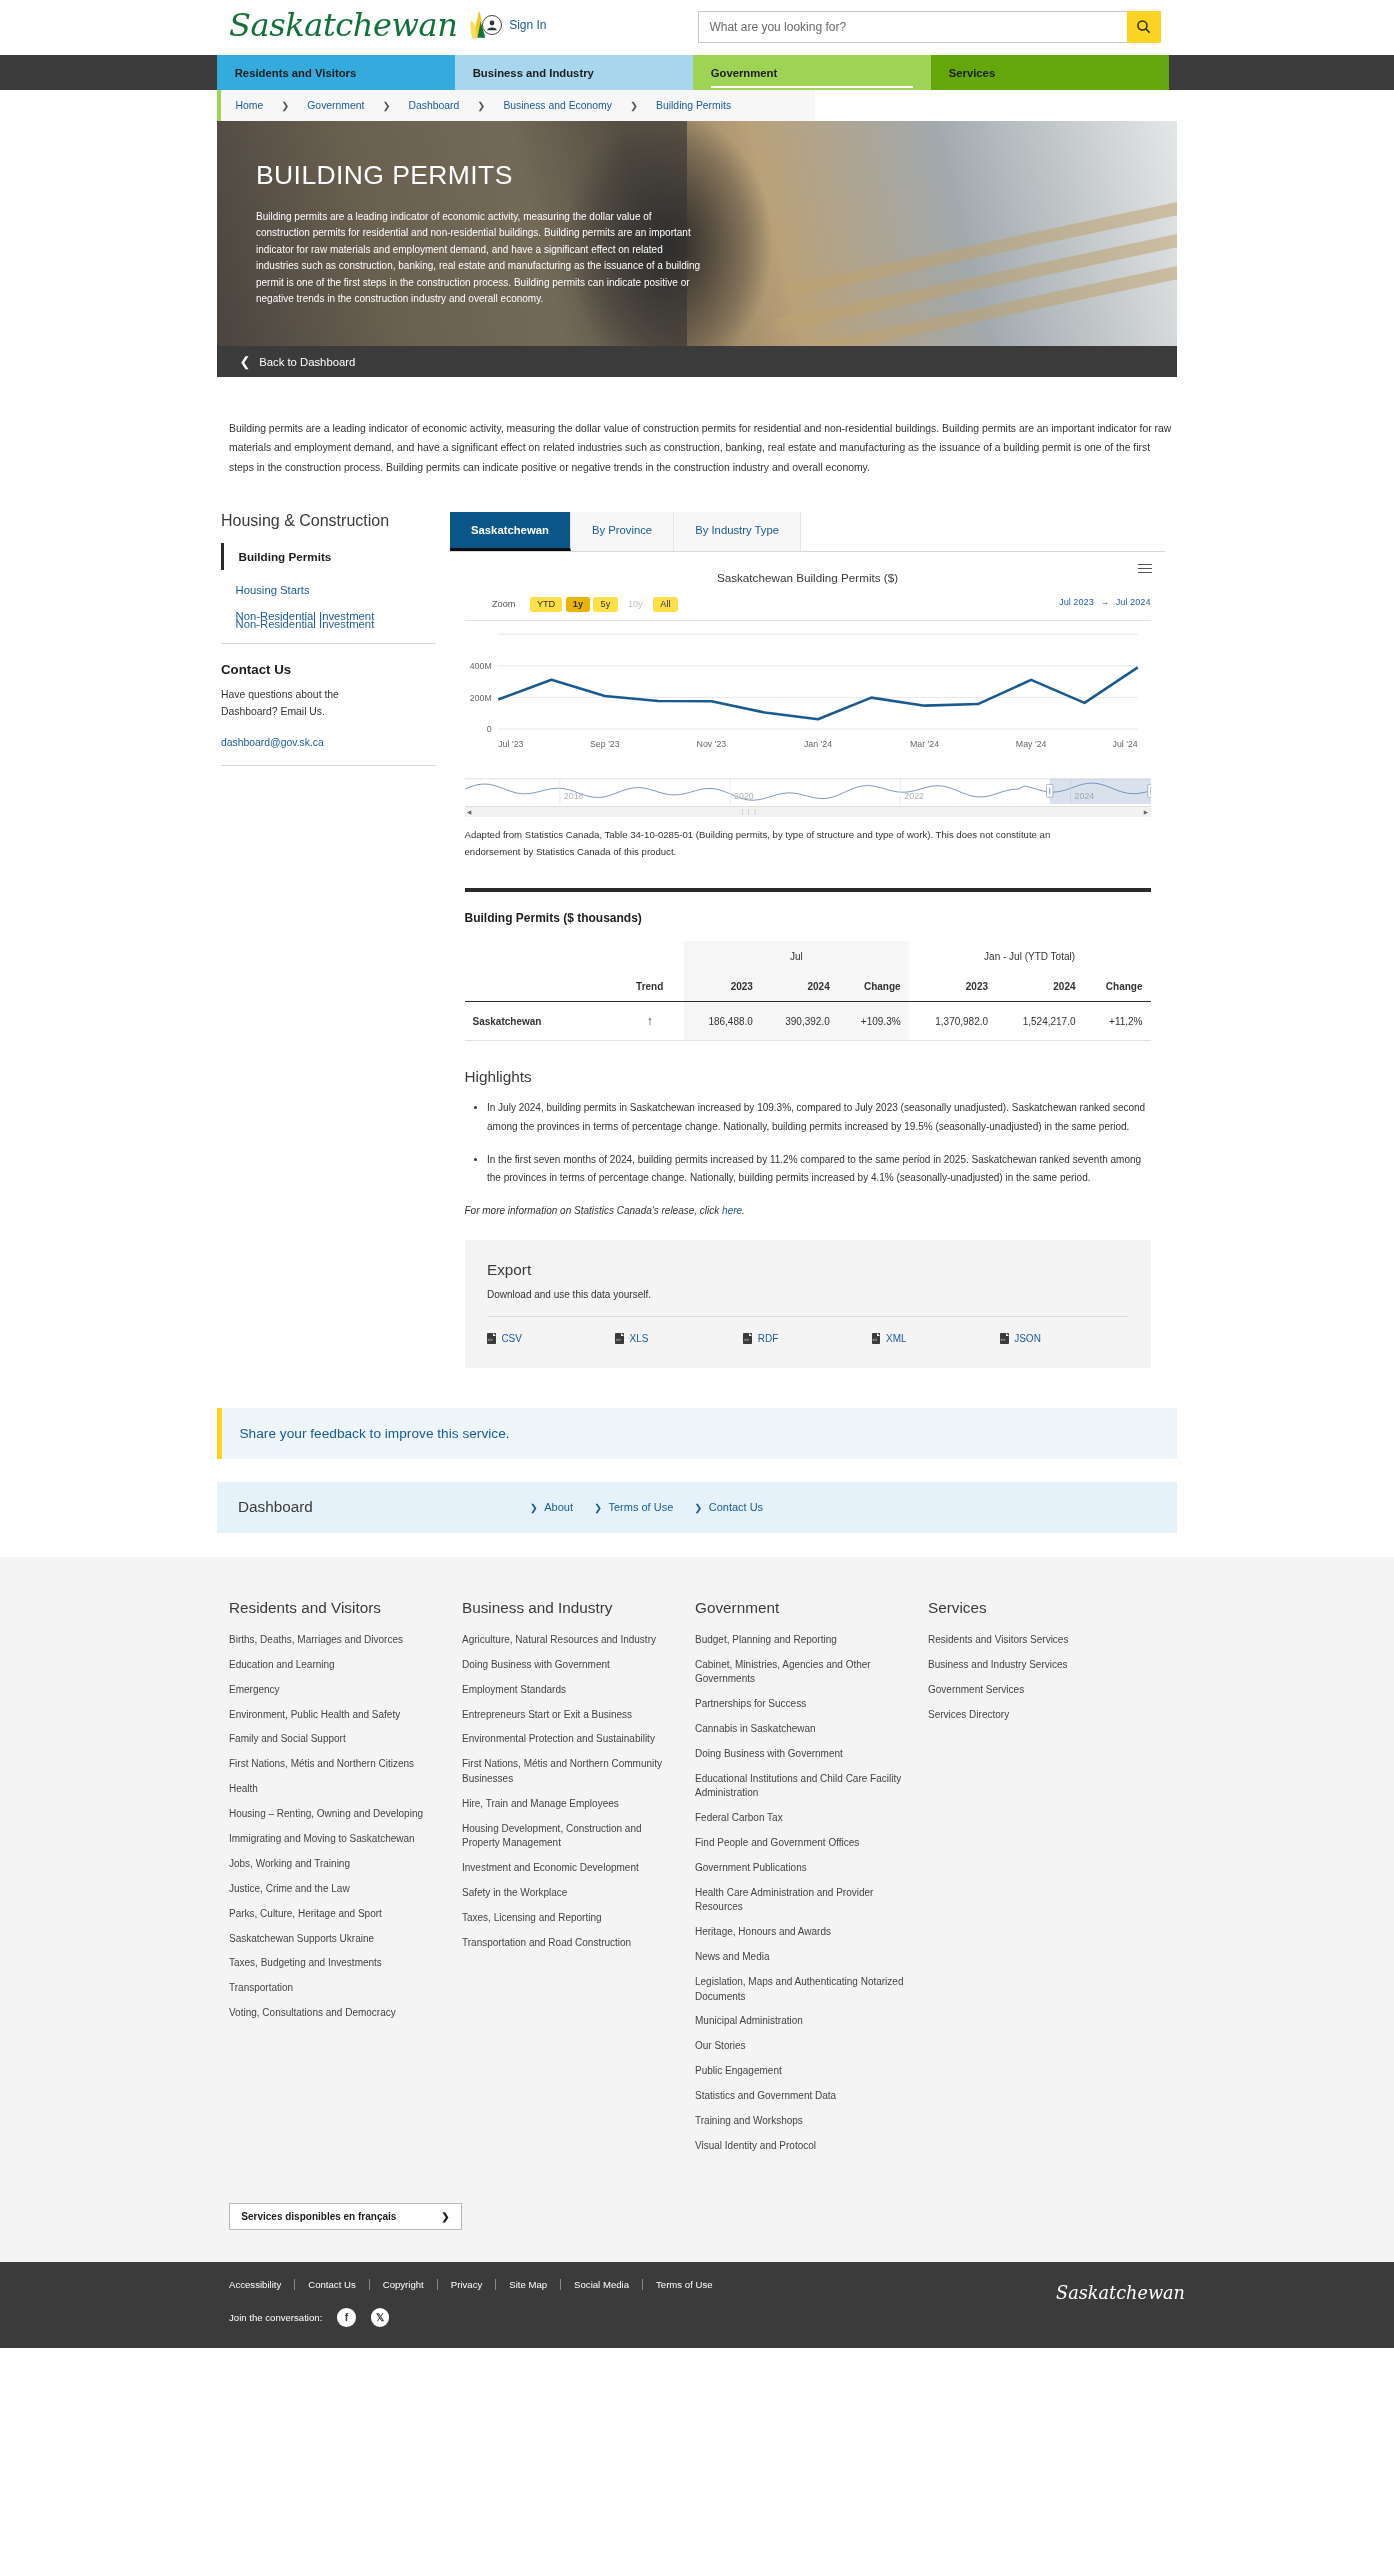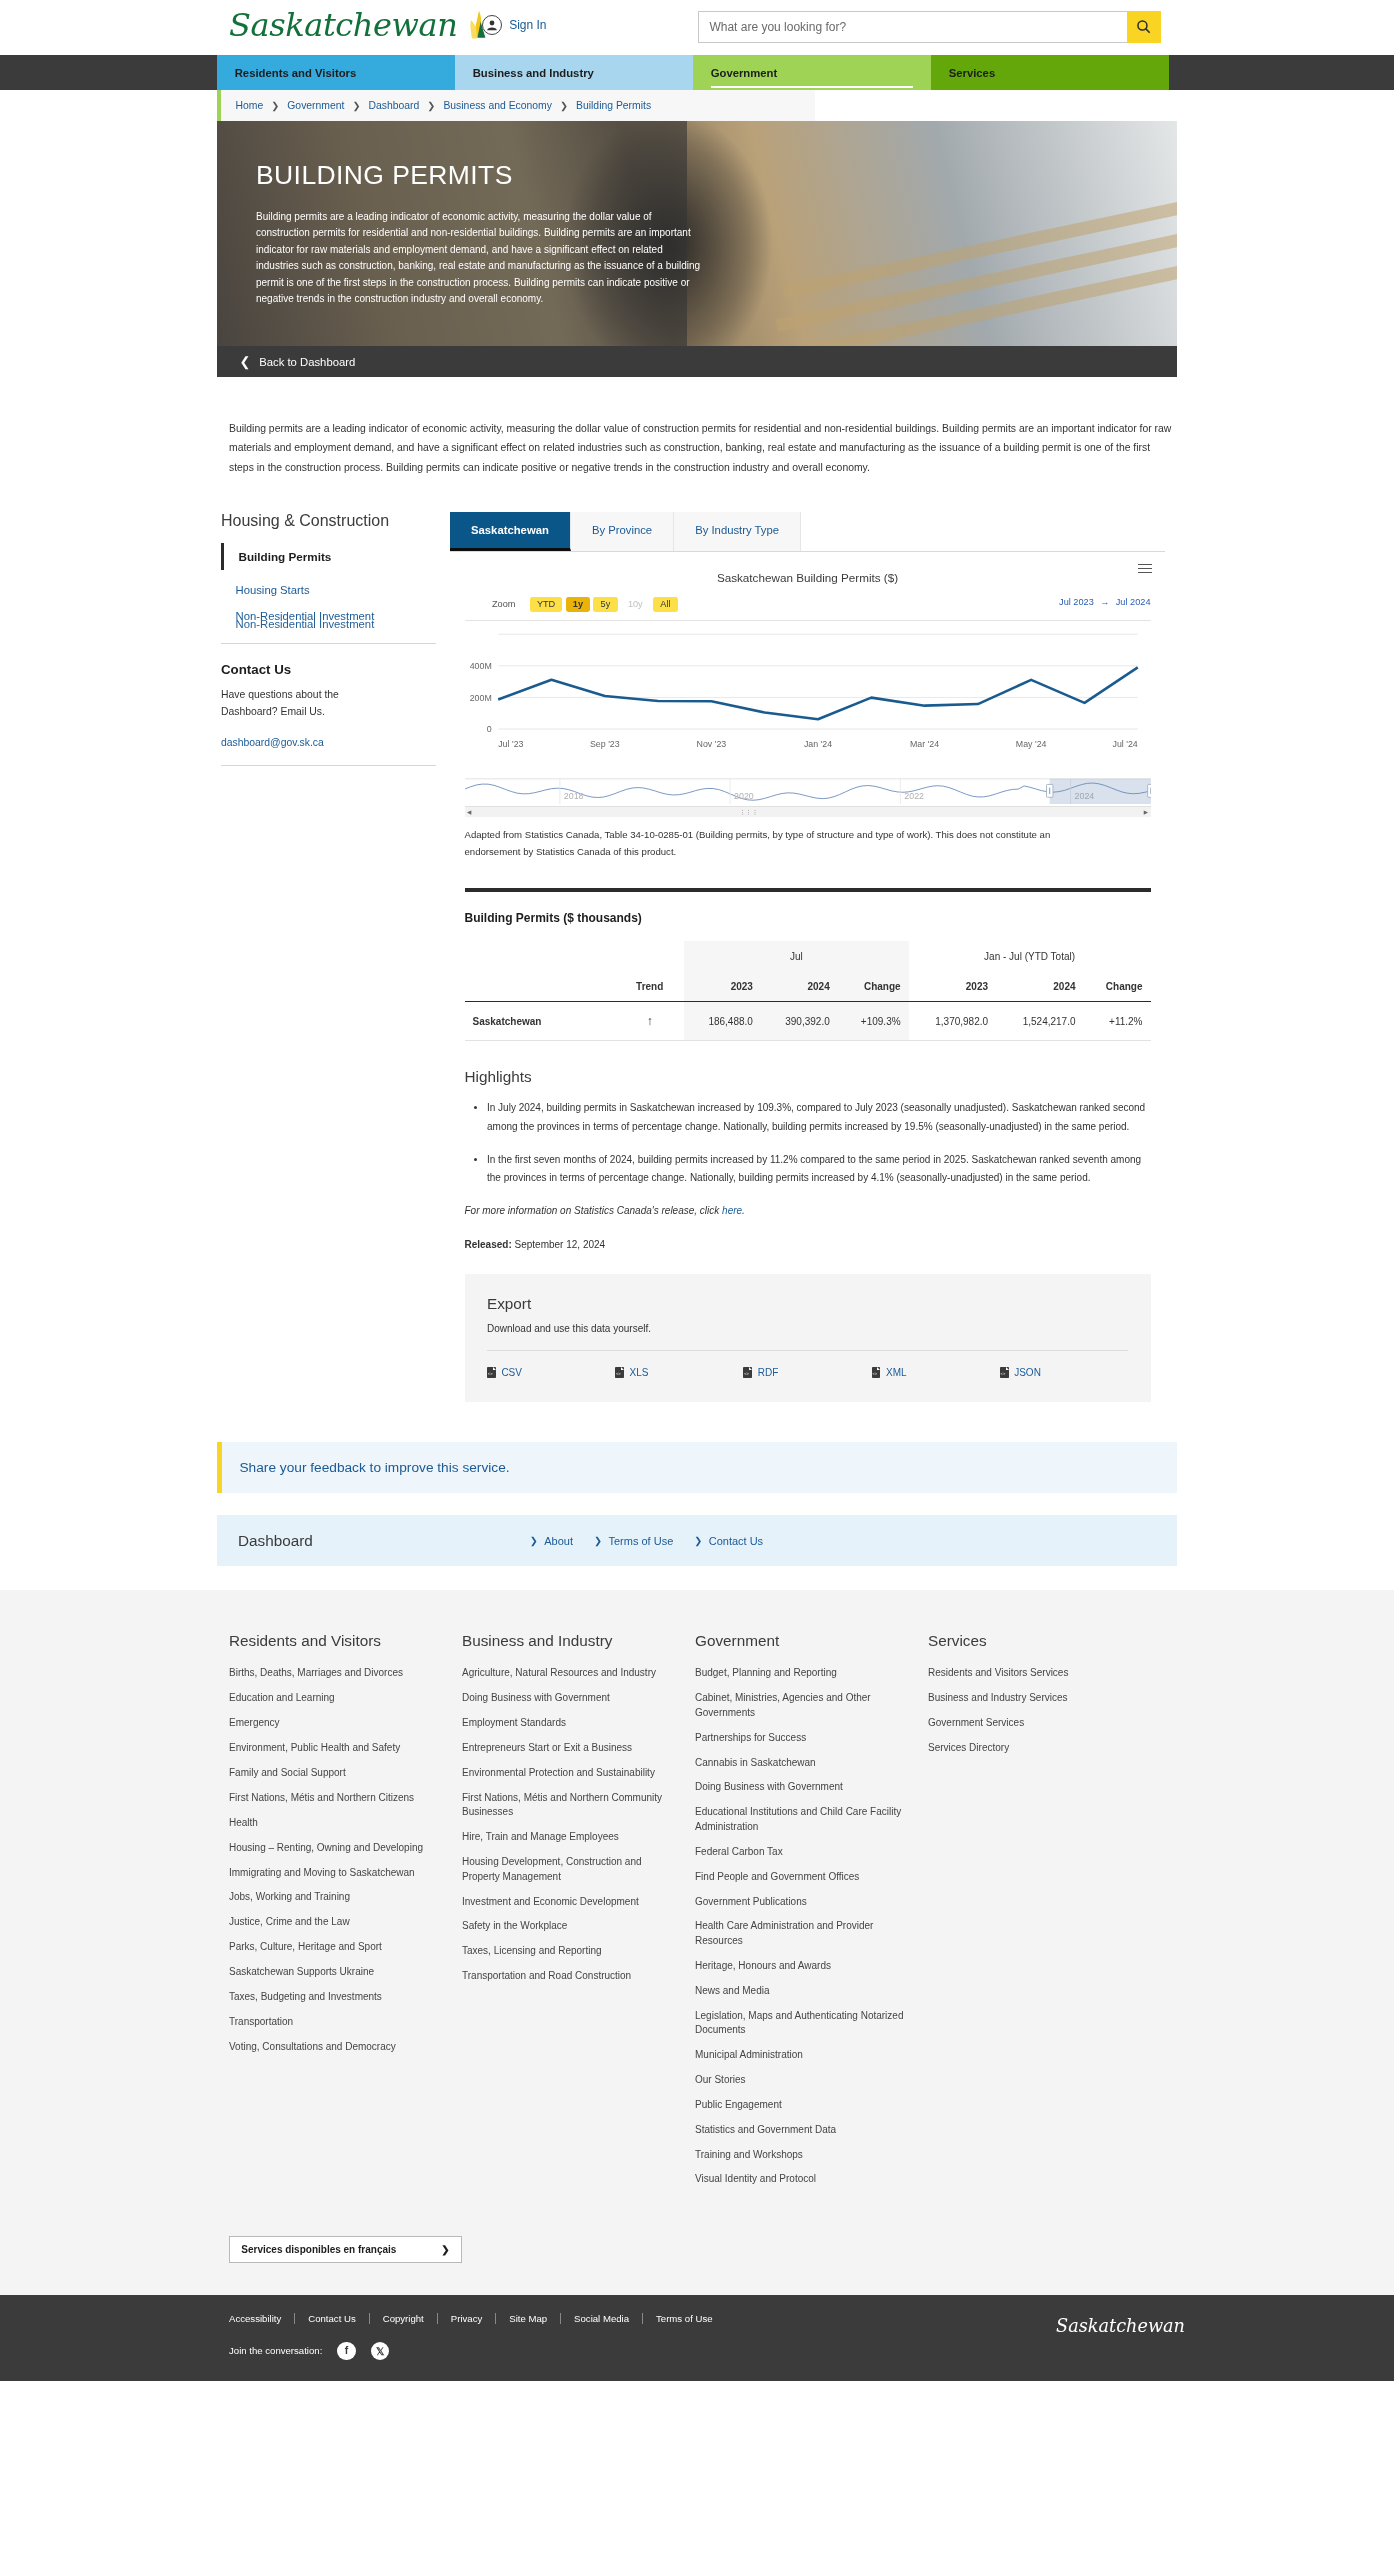--- a/index.html
+++ b/index.html
@@ -33,21 +33,21 @@
   .nav-residents { width:238px; background:#35aadc; }
   .nav-business  { width:238px; background:#a8d6ee; }
   .nav-government{ width:238px; background:#9fd356; }
   .nav-government::after { content:""; position:absolute; left:17.7px; right:17.7px; bottom:2.4px; height:1.6px; background:#fff; }
   .nav-services  { width:238px; background:#63a70a; }
 
   
   .crumbbar { height:31px; background:#f7f7f7; display:flex; }
   .crumb-spacer { width:217px; background:#fff; }
   .crumb-accent { width:4px; background:#9fd356; }
-  .crumbs { flex:1; display:flex; align-items:center; gap:8px; padding-left:14.5px; font-size:10.4px; background:#f7f7f7; max-width:960px; }
+  .crumbs { flex:1; display:flex; align-items:center; gap:18px; padding-left:14.5px; font-size:10.4px; background:#f7f7f7; max-width:960px; }
   .crumbs a { color:#1a5a96; text-decoration:none; cursor:pointer; }
   .crumbs .sep { color:#555; font-size:9.6px; }
   .crumbs .current { color:#1a5a96; }
   .crumb-tail { flex:1; background:#fff; }
 
   
   .hero-wrap { padding-left:217px; }
   .hero { width:960px; height:225px; position:relative; overflow:hidden;
     background: linear-gradient(100deg,#8a7a62 0%,#b49d78 28%,#7d6a53 52%,#9aa3a8 72%,#cfd3d4 100%); }
   .hero-photo { position:absolute; inset:0;
@@ -404,24 +404,20 @@
       <div class="highlights">
         <div class="hl-h">Highlights</div>
         <ul>
           <li>In July 2024, building permits in Saskatchewan increased by 109.3%, compared to July 2023 (seasonally unadjusted). Saskatchewan ranked second among the provinces in terms of percentage change. Nationally, building permits increased by 19.5% (seasonally-unadjusted) in the same period.</li>
           <li>In the first seven months of 2024, building permits increased by 11.2% compared to the same period in 2025. Saskatchewan ranked seventh among the provinces in terms of percentage change. Nationally, building permits increased by 4.1% (seasonally-unadjusted) in the same period.</li>
         </ul>
       </div>
       <div class="moreinfo">
         <span>For more information on Statistics Canada's release, click </span><a>here</a><span>.</span>
       </div>
-      <div class="released">
-        <b>Released:</b>
-        <span>September 12, 2024</span>
-      </div>
 
       <div class="export">
         <div class="exp-h">Export</div>
         <div class="exp-p">Download and use this data yourself.</div>
         <div class="exp-rule"></div>
         <div class="exp-links">
           <a class="exp-link">
             <span class="doc-icon"></span>
             <span>CSV</span>
           </a>

